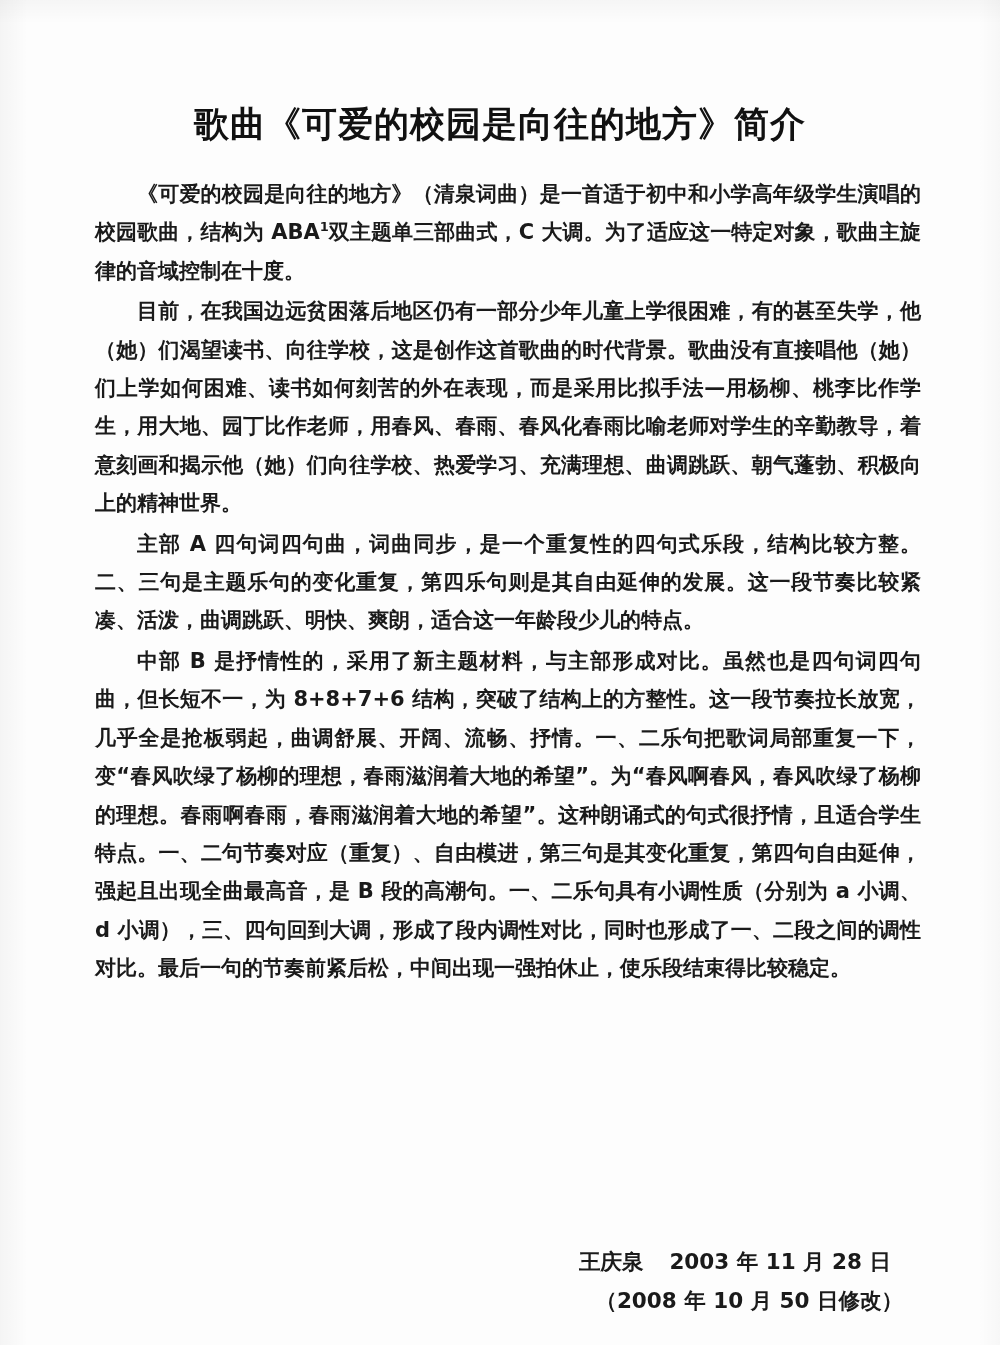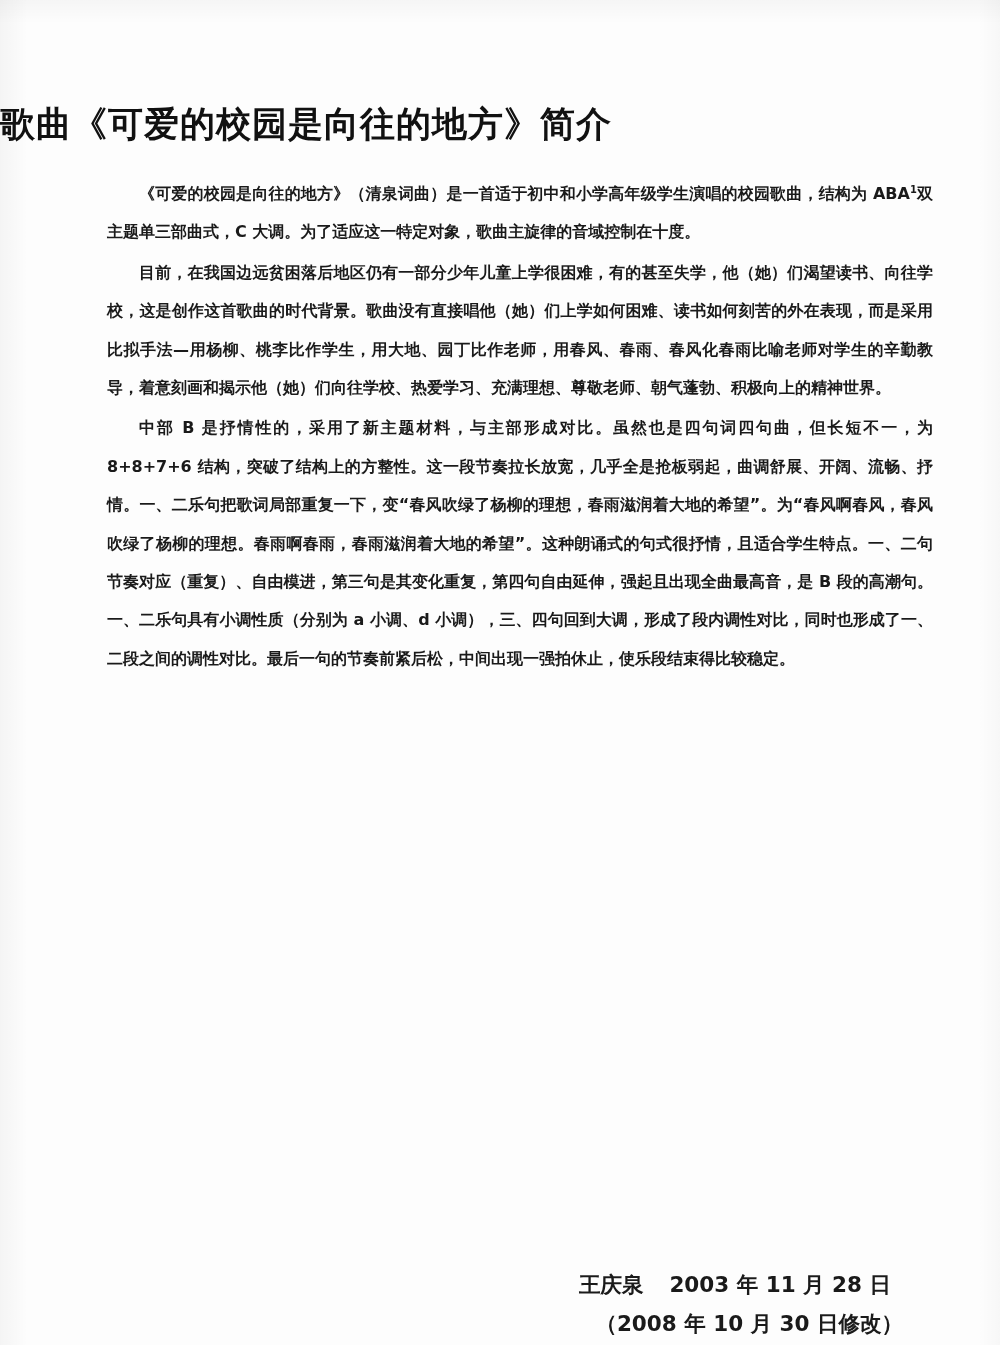--- a/index.html
+++ b/index.html
@@ -31,40 +31,39 @@
       linear-gradient(to right, rgba(0,0,0,0.035) 0px, rgba(0,0,0,0) 28px),
       linear-gradient(to bottom, rgba(0,0,0,0.03) 0px, rgba(0,0,0,0) 24px),
       linear-gradient(to left, rgba(0,0,0,0.025) 0px, rgba(0,0,0,0) 22px);
     pointer-events: none;
   }
   .doc-title {
     position: absolute;
     left: 0;
     right: 0;
     top: 78px;
-    text-align: left;
+    text-align: center;
     font-size: 35px;
     font-weight: bold;
     letter-spacing: 1px;
     color: #111111;
     font-family: "DejaVu Sans", "Liberation Sans", sans-serif;
   }
   .body-text {
     position: absolute;
     left: 95px;
     top: 175px;
     width: 826px;
-    font-size: 16px;
+    font-size: 21px;
     line-height: 38.4px;
     text-align: justify;
     text-justify: inter-character;
     font-weight: bold;
     color: #1a1a1a;
     font-family: "DejaVu Sans", "Liberation Sans", sans-serif;
-    margin-left: 12px;
   }
   .para {
     margin: 0 0 2px 0;
     text-indent: 2em;
     text-align: justify;
   }
   .para:last-child { margin-bottom: 0; }
   sup {
     font-size: 0.62em;
     vertical-align: super;
@@ -80,45 +79,45 @@
     font-weight: bold;
     color: #1a1a1a;
     font-family: "DejaVu Sans", "Liberation Sans", sans-serif;
   }
   .sign-line {
     text-align: right;
     white-space: nowrap;
   }
   .sign-line.author-line {
     padding-right: 30px;
-    margin-top: 23px;
   }
   .sign-line.revise-line {
     padding-right: 18px;
   }
   .author-name { margin-right: 26px; }
 </style>
 </head>
 <body>
 
 <div class="page">
 
   <h1 class="doc-title">歌曲《可爱的校园是向往的地方》简介</h1>
 
   <div class="body-text">
 
     <p class="para"><span>《可爱的校园是向往的地方》（清泉词曲）是一首适于初中和小学高年级学生演唱的校园歌曲，结构为 ABA</span><sup>1</sup><span>双主题单三部曲式，C 大调。为了适应这一特定对象，歌曲主旋律的音域控制在十度。</span></p>
 
-    <p class="para">目前，在我国边远贫困落后地区仍有一部分少年儿童上学很困难，有的甚至失学，他（她）们渴望读书、向往学校，这是创作这首歌曲的时代背景。歌曲没有直接唱他（她）们上学如何困难、读书如何刻苦的外在表现，而是采用比拟手法—用杨柳、桃李比作学生，用大地、园丁比作老师，用春风、春雨、春风化春雨比喻老师对学生的辛勤教导，着意刻画和揭示他（她）们向往学校、热爱学习、充满理想、尊敬老师、朝气蓬勃、积极向上的精神世界。</p>
+    <p class="para">目前，在我国边远贫困落后地区仍有一部分少年儿童上学很困难，有的甚至失学，他（她）们渴望读书、向往学校，这是创作这首歌曲的时代背景。歌曲没有直接唱他（她）们上学如何困难、读书如何刻苦的外在表现，而是采用比拟手法—用杨柳、桃李比作学生，用大地、园丁比作老师，用春风、春雨、春风化春雨比喻老师对学生的辛勤教导，着意刻画和揭示他（她）们向往学校、热爱学习、充满理想、曲调跳跃、朝气蓬勃、积极向上的精神世界。</p>
 
+    <p class="para">主部 A 四句词四句曲，词曲同步，是一个重复性的四句式乐段，结构比较方整。二、三句是主题乐句的变化重复，第四乐句则是其自由延伸的发展。这一段节奏比较紧凑、活泼，曲调跳跃、明快、爽朗，适合这一年龄段少儿的特点。</p>
 
     <p class="para">中部 B 是抒情性的，采用了新主题材料，与主部形成对比。虽然也是四句词四句曲，但长短不一，为 8+8+7+6 结构，突破了结构上的方整性。这一段节奏拉长放宽，几乎全是抢板弱起，曲调舒展、开阔、流畅、抒情。一、二乐句把歌词局部重复一下，变“春风吹绿了杨柳的理想，春雨滋润着大地的希望”。为“春风啊春风，春风吹绿了杨柳的理想。春雨啊春雨，春雨滋润着大地的希望”。这种朗诵式的句式很抒情，且适合学生特点。一、二句节奏对应（重复）、自由模进，第三句是其变化重复，第四句自由延伸，强起且出现全曲最高音，是 B 段的高潮句。一、二乐句具有小调性质（分别为 a 小调、d 小调），三、四句回到大调，形成了段内调性对比，同时也形成了一、二段之间的调性对比。最后一句的节奏前紧后松，中间出现一强拍休止，使乐段结束得比较稳定。</p>
 
 
 
   </div>
 
   <div class="sign-block">
     <div class="sign-line author-line"><span class="author-name">王庆泉</span><span>2003 年 11 月 28 日</span></div>
-    <div class="sign-line revise-line">（2008 年 10 月 30 日修改）</div>
+    <div class="sign-line revise-line">（2008 年 10 月 50 日修改）</div>
   </div>
 
 </div>
 
 </body></html>

